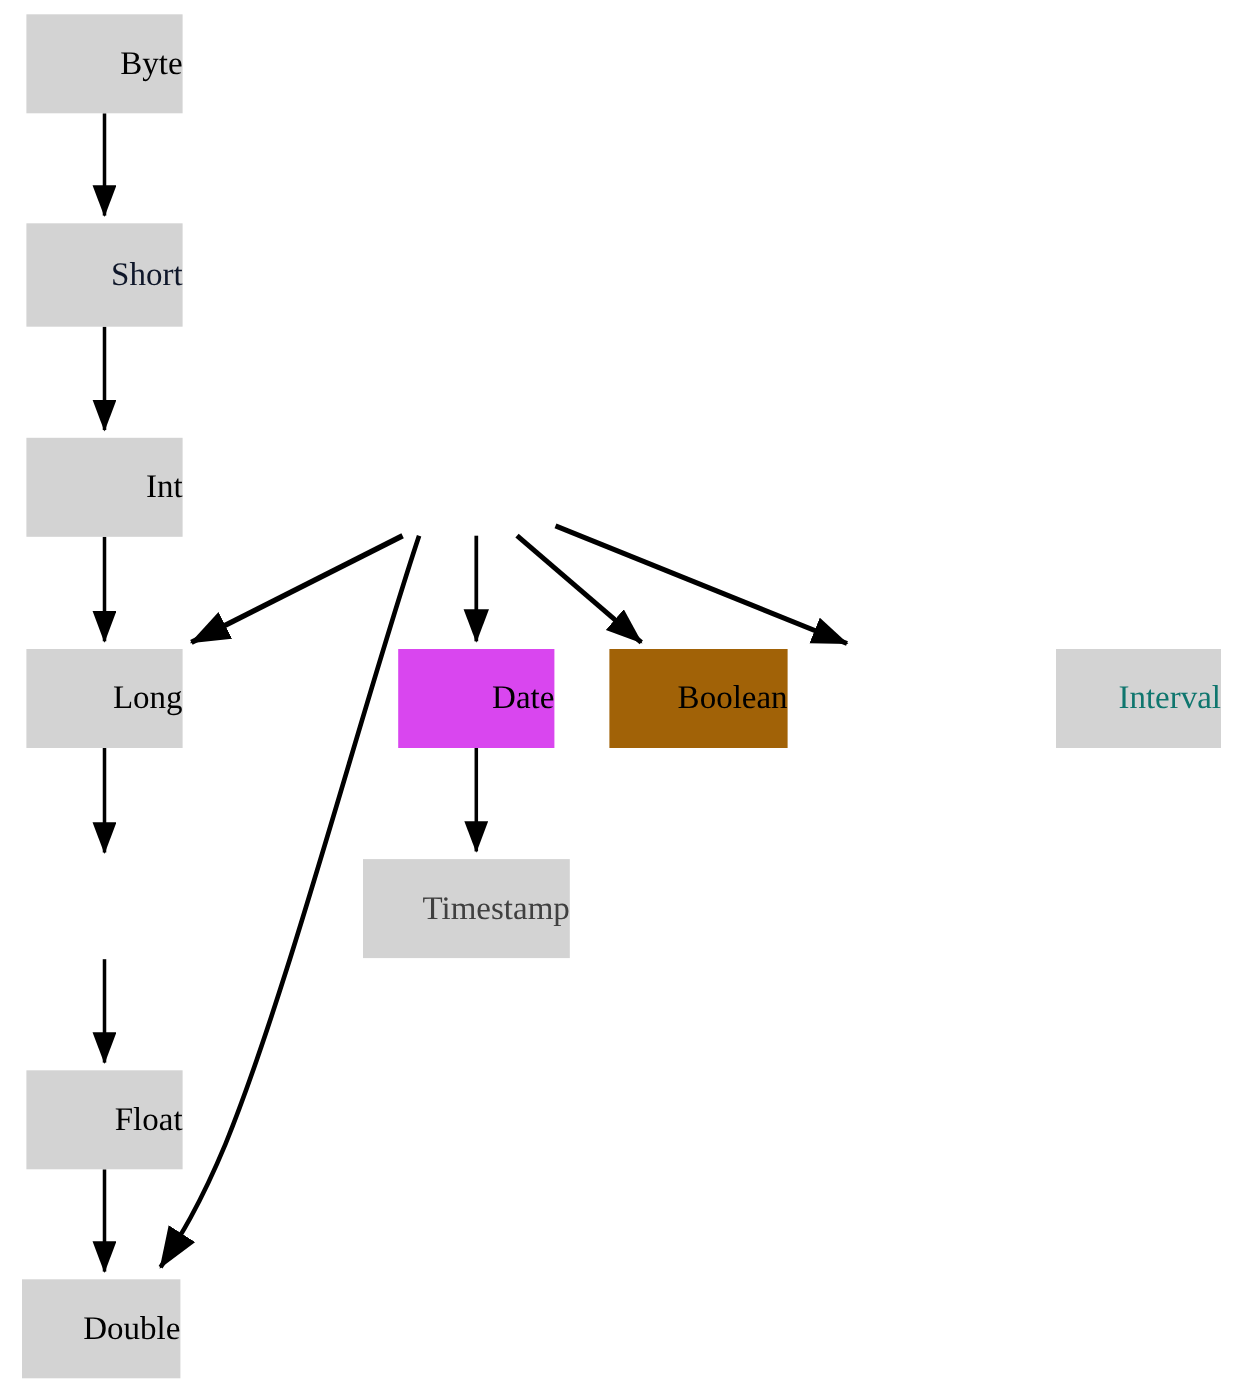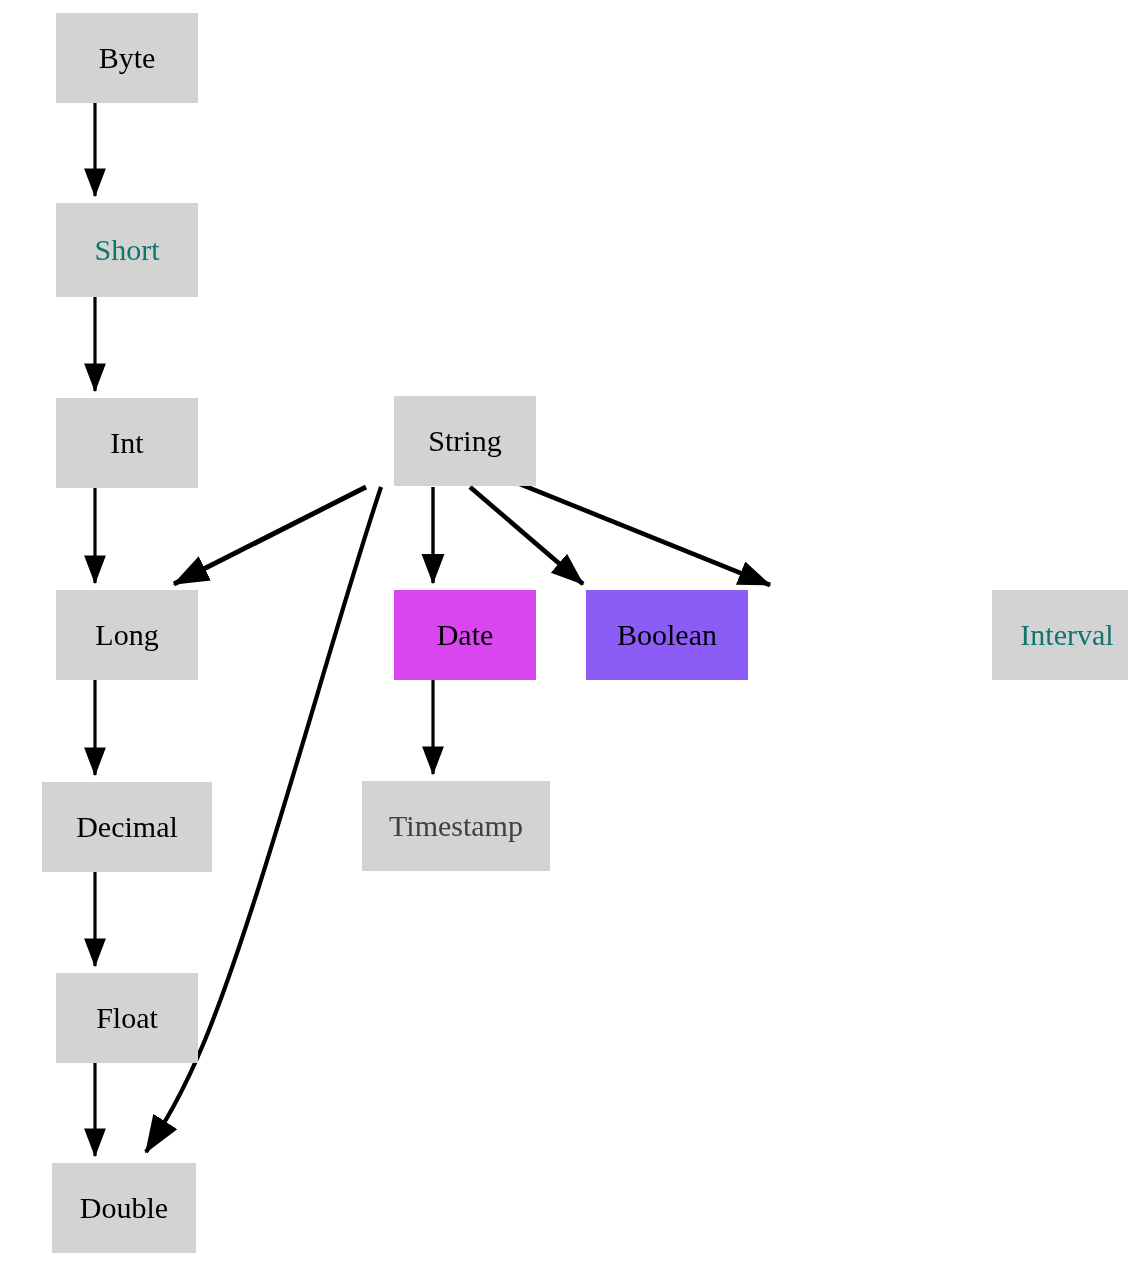--- a/index.html
+++ b/index.html
@@ -24,28 +24,27 @@
     top: 0;
     width: 1128px;
     height: 1270px;
     pointer-events: none;
   }
   .node {
     position: absolute;
     box-sizing: border-box;
     display: flex;
     align-items: center;
-    justify-content: center;
+    justify-content: flex-end;
     background: #d3d3d3;
     color: #000000;
     font-size: 30px;
     line-height: 1;
     white-space: nowrap;
     user-select: none;
-    margin-left: 32px;
   }
   .node-label {
     display: block;
   }
 </style>
 </head>
 <body>
 
 <div id="canvas" style="width: 1128px; height: 1270px; background: rgb(255, 255, 255);">
 
@@ -80,47 +79,41 @@
     <line x1="470" y1="487" x2="583" y2="584" stroke="#000000" stroke-width="4.6" marker-end="url(#arrowhead-thick)"></line>
 
     <line x1="505" y1="478" x2="770" y2="585" stroke="#000000" stroke-width="4.6" marker-end="url(#arrowhead-thick)"></line>
 
     <line x1="433" y1="680" x2="433" y2="774" stroke="#000000" stroke-width="3.2" marker-end="url(#arrowhead)"></line>
   </svg>
 
   <div class="node" style="left: 24px; top: 13px; width: 142px; height: 90px; background: rgb(211, 211, 211); color: rgb(0, 0, 0); font-size: 30px;">
     <span class="node-label">Byte</span>
   </div>
-  <div class="node" style="left: 24px; top: 203px; width: 142px; height: 94px; background: rgb(211, 211, 211); color: #0f766e; font-size: 30px;">
+  <div class="node" style="left: 24px; top: 203px; width: 142px; height: 94px; background: rgb(211, 211, 211); color: #0f172a; font-size: 30px;">
     <span class="node-label">Short</span>
   </div>
   <div class="node" style="left: 24px; top: 398px; width: 142px; height: 90px; background: rgb(211, 211, 211); color: rgb(0, 0, 0); font-size: 30px;">
     <span class="node-label">Int</span>
   </div>
   <div class="node" style="left: 24px; top: 590px; width: 142px; height: 90px; background: rgb(211, 211, 211); color: #000000; font-size: 30px;">
     <span class="node-label">Long</span>
   </div>
-  <div class="node" style="left: 10px; top: 782px; width: 170px; height: 90px; background: rgb(211, 211, 211); color: rgb(0, 0, 0); font-size: 30px;">
-    <span class="node-label">Decimal</span>
-  </div>
   <div class="node" style="left: 24px; top: 973px; width: 142px; height: 90px; background: rgb(211, 211, 211); color: rgb(0, 0, 0); font-size: 30px;">
     <span class="node-label">Float</span>
   </div>
   <div class="node" style="left: 20px; top: 1163px; width: 144px; height: 90px; background: rgb(211, 211, 211); color: rgb(0, 0, 0); font-size: 30px;">
     <span class="node-label">Double</span>
-  </div>
-  <div class="node" style="left: 362px; top: 396px; width: 142px; height: 90px; background: rgb(211, 211, 211); color: rgb(0, 0, 0); font-size: 30px;">
-    <span class="node-label">String</span>
   </div>
   <div class="node" style="left: 362px; top: 590px; width: 142px; height: 90px; background: #d946ef; color: rgb(0, 0, 0); font-size: 30px;">
     <span class="node-label">Date</span>
   </div>
   <div class="node" style="left: 330px; top: 781px; width: 188px; height: 90px; background: rgb(211, 211, 211); color: #404040; font-size: 30px;">
     <span class="node-label">Timestamp</span>
   </div>
-  <div class="node" style="left: 554px; top: 590px; width: 162px; height: 90px; background: #8b5cf6; color: rgb(0, 0, 0); font-size: 30px;">
+  <div class="node" style="left: 554px; top: 590px; width: 162px; height: 90px; background: #a16207; color: rgb(0, 0, 0); font-size: 30px;">
     <span class="node-label">Boolean</span>
   </div>
   <div class="node" style="left: 960px; top: 590px; width: 150px; height: 90px; background: rgb(211, 211, 211); color: #0f766e; font-size: 30px;">
     <span class="node-label">Interval</span>
   </div>
 
 </div>
 
 </body></html>

